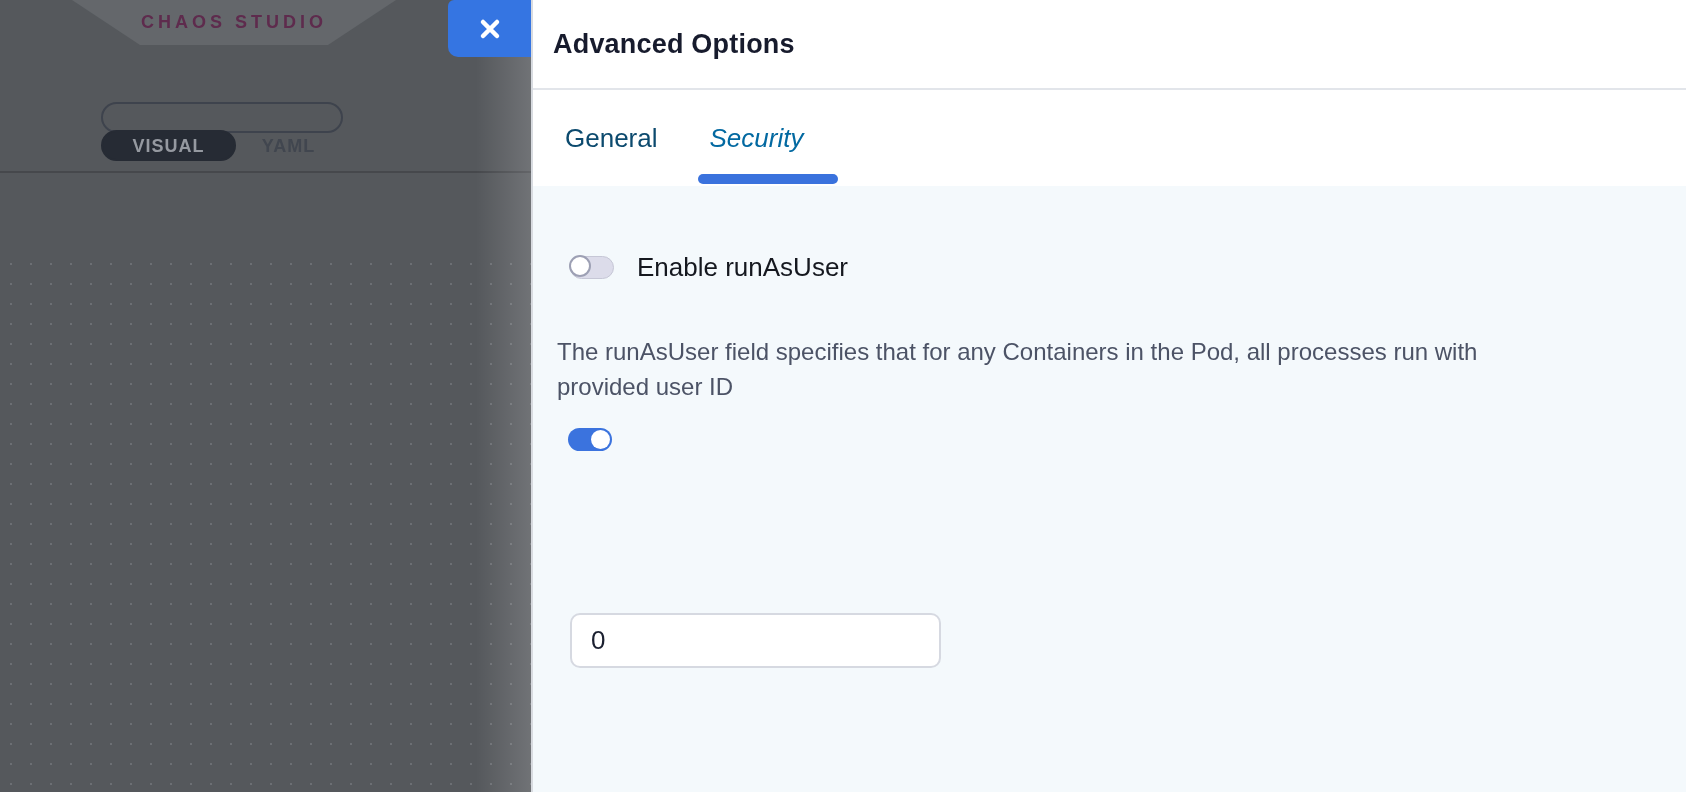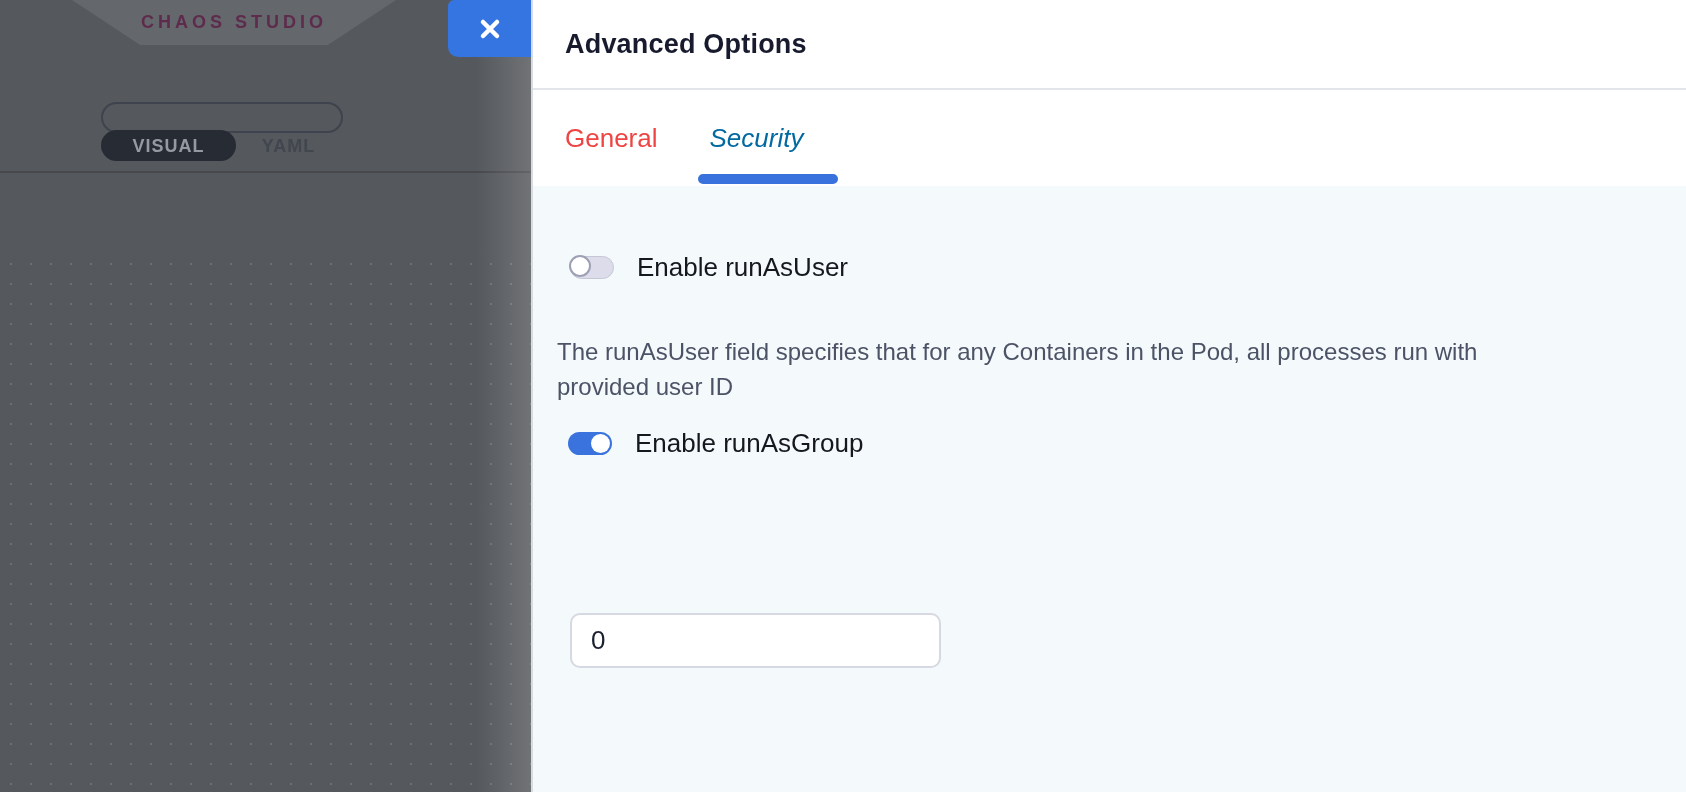--- a/index.html
+++ b/index.html
@@ -104,42 +104,42 @@
   
   .drawer {
     position: absolute;
     left: 531px; top: 0; right: 0; bottom: 0;
     background: #ffffff;
     border-left: 2px solid #d8dbe0;
   }
   .drawer-header {
     height: 90px;
     display: flex; align-items: center;
-    padding-left: 32px;
+    padding-left: 20px;
     border-bottom: 2px solid #e2e5ea;
     background: #fff;
   }
   .drawer-title {
     font-size: 27px;
     font-weight: 600;
     color: #171b2d;
     letter-spacing: 0.2px;
   }
   .tabbar {
     position: relative;
     height: 96px;
     background: #fff;
     display: flex;
     align-items: center;
     padding-left: 32px;
     gap: 52px;
   }
   .tab {
     font-size: 26px;
-    color: #ef4444;
+    color: #0c4a6e;
     cursor: pointer;
   }
   .tab.active { color: #0369a1; font-style: italic; }
   .tab-underline {
     position: absolute;
     left: 165px; bottom: 2px;
     width: 140px; height: 10px;
     border-radius: 6px;
     background: #3a72dd;
   }
@@ -262,21 +262,20 @@
         </div>
         <span class="toggle-label">Enable runAsUser</span>
       </div>
 
       <p class="desc desc1">The runAsUser field specifies that for any Containers in the Pod, all processes run with provided user ID</p>
 
       <div class="toggle-row row2">
         <div class="switch on">
           <div class="knob"></div>
         </div>
-        <span class="toggle-label">Enable runAsGroup</span>
       </div>
 
 
       <input class="group-input" type="text" value="0" style="">
 
     </div>
   </aside>
 
 </div>
 

